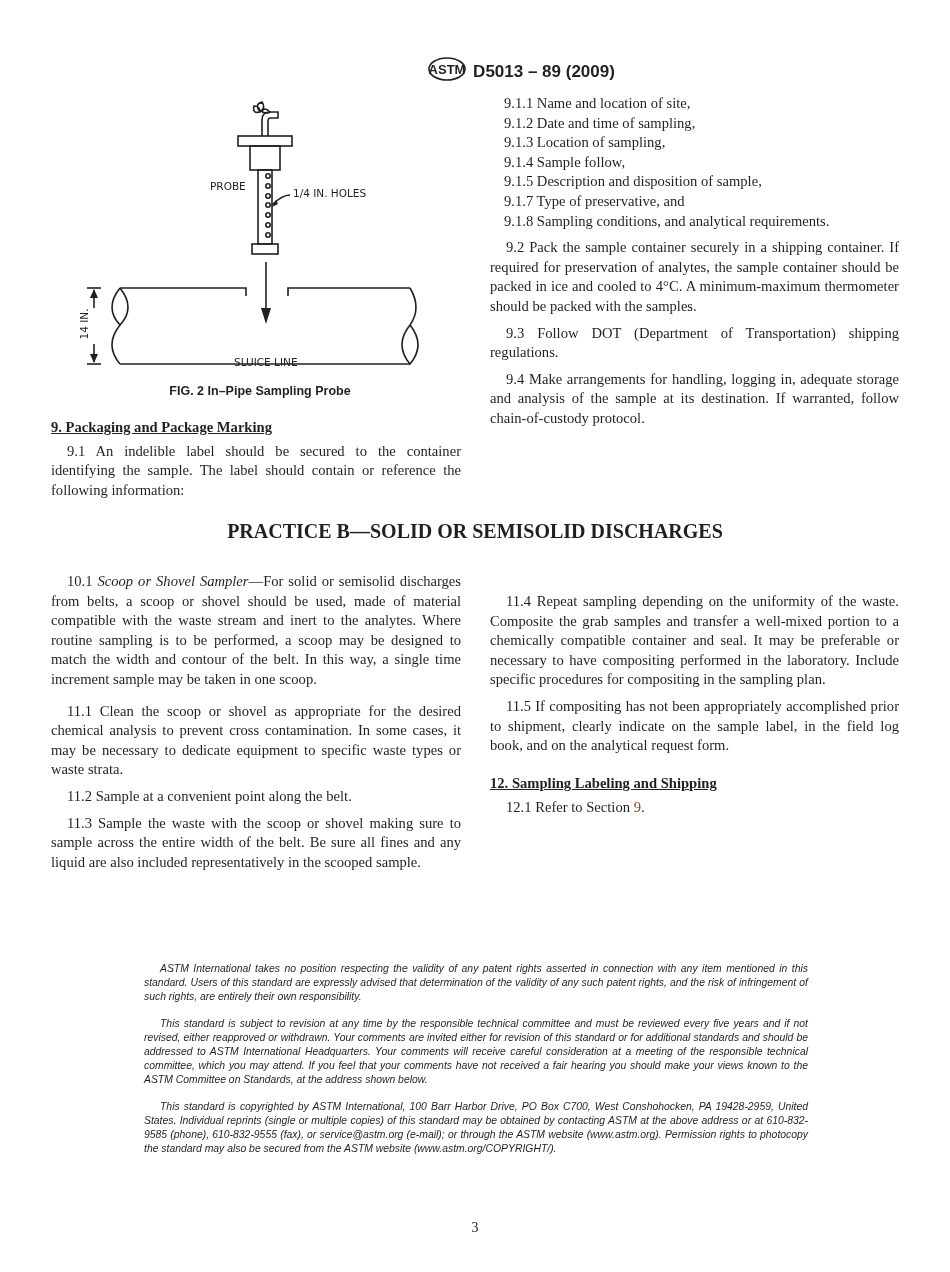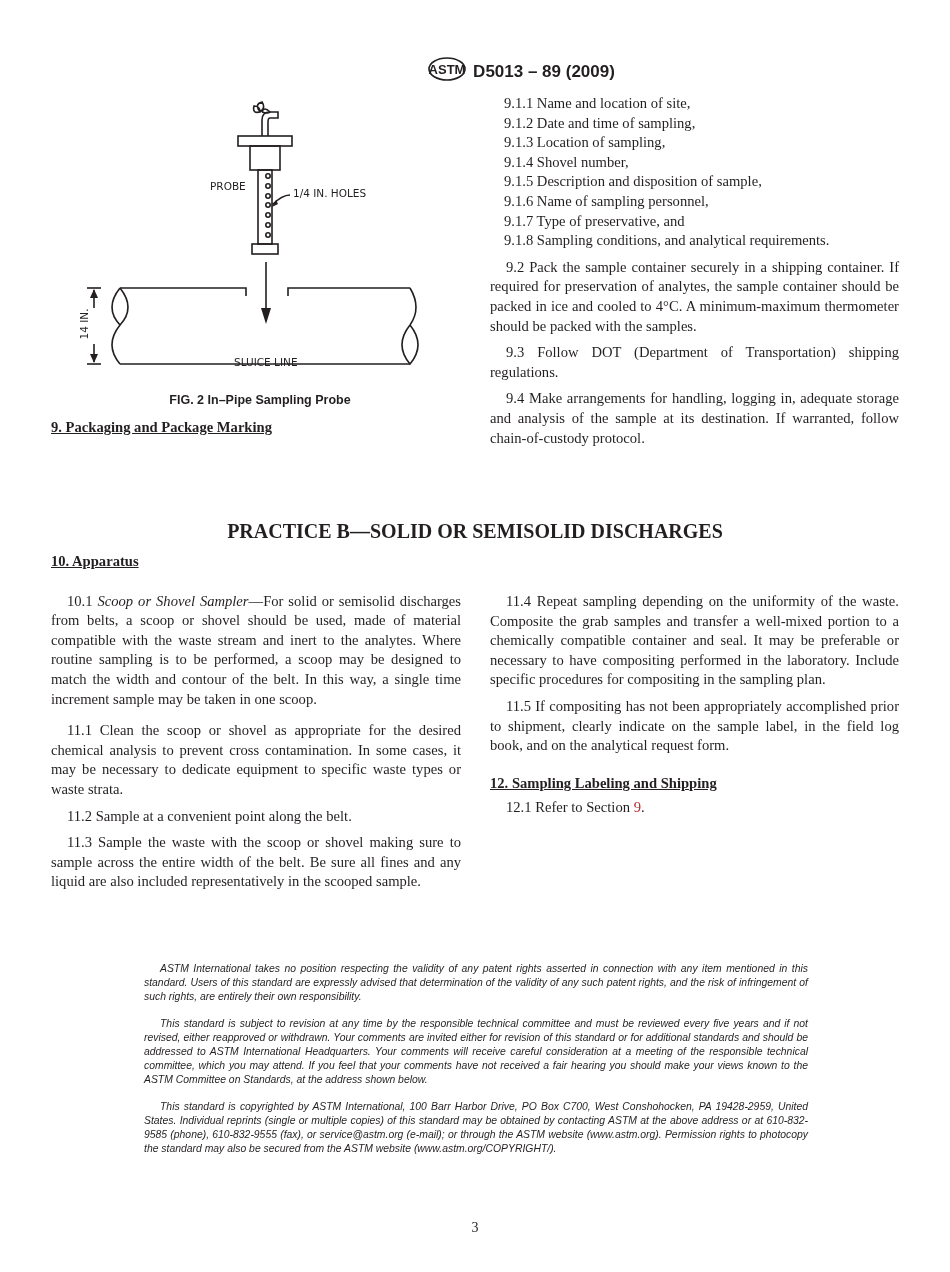--- a/index.html
+++ b/index.html
@@ -84,51 +84,50 @@
     </g>
     <polygon points="181,218 191,218 186,234" fill="#231f20"></polygon>
     <polygon points="10,208 18,208 14,199" fill="#231f20"></polygon>
     <polygon points="10,264 18,264 14,273" fill="#231f20"></polygon>
     <polygon points="192,117 196,110 198,114" fill="#231f20"></polygon>
   </svg>
   <span class="abs fig-label" style="left:130px;top:90px;">PROBE</span>
   <span class="abs fig-label" style="left:213px;top:97px;">1/4 IN. HOLES</span>
   <span class="abs fig-label" style="left:-12px;top:228px;transform:rotate(-90deg);">14 IN.</span>
   <span class="abs fig-label" style="left:154px;top:266px;">SLUICE LINE</span>
-  <div class="abs fig-caption" style="left:0;top:294px;width:360px;text-align:center;margin-top:9px;">FIG. 2  In–Pipe Sampling Probe</div>
+  <div class="abs fig-caption" style="left:0;top:294px;width:360px;text-align:center;">FIG. 2  In–Pipe Sampling Probe</div>
 </div>
 
 <div class="abs col colL" style="top:418px;">
   <p class="h">9.  Packaging and Package Marking</p>
   <div class="sp" style="height:4px"></div>
+  <p class="ind">9.1  An indelible label should be secured to the container identifying the sample. The label should contain or reference the following information:</p>
 </div>
 
 <div class="abs col colR" style="top:94px;">
   <div>
     <div class="li">9.1.1  Name and location of site,</div>
     <div class="li">9.1.2  Date and time of sampling,</div>
     <div class="li">9.1.3  Location of sampling,</div>
-    <div class="li">9.1.4  Shovel number,</div>
+    <div class="li">9.1.4  Sample follow,</div>
     <div class="li">9.1.5  Description and disposition of sample,</div>
-    <div class="li">9.1.6  Name of sampling personnel,</div>
     <div class="li">9.1.7  Type of preservative, and</div>
     <div class="li">9.1.8  Sampling conditions, and analytical requirements.</div>
   </div>
   <div class="sp"></div>
   <p class="ind">9.2 Pack the sample container securely in a shipping container. If required for preservation of analytes, the sample container should be packed in ice and cooled to 4°C. A minimum-maximum thermometer should be packed with the samples.</p>
   <div class="sp"></div>
   <p class="ind">9.3 Follow DOT (Department of Transportation) shipping regulations.</p>
   <div class="sp"></div>
   <p class="ind">9.4 Make arrangements for handling, logging in, adequate storage and analysis of the sample at its destination. If warranted, follow chain-of-custody protocol.</p>
 </div>
 
 <div class="abs practice">PRACTICE B—SOLID OR SEMISOLID DISCHARGES</div>
 
 <div class="abs col colL" style="top:552px;">
-  <p class="h">10.  Apparatus</p>
   <div style="height:20px"></div>
   <p class="ind"><span>10.1 </span><i>Scoop or Shovel Sampler</i><span>—For solid or semisolid discharges from belts, a scoop or shovel should be used, made of material compatible with the waste stream and inert to the analytes. Where routine sampling is to be performed, a scoop may be designed to match the width and contour of the belt. In this way, a single time increment sample may be taken in one scoop.</span></p>
   <div class="sp"></div>
   <div class="sp" style="height:5px"></div>
   <p class="ind">11.1  Clean the scoop or shovel as appropriate for the desired chemical analysis to prevent cross contamination. In some cases, it may be necessary to dedicate equipment to specific waste types or waste strata.</p>
   <div class="sp"></div>
   <p class="ind">11.2  Sample at a convenient point along the belt.</p>
   <div class="sp"></div>
   <p class="ind">11.3  Sample the waste with the scoop or shovel making sure to sample across the entire width of the belt. Be sure all fines and any liquid are also included representatively in the scooped sample.</p>
 </div>

